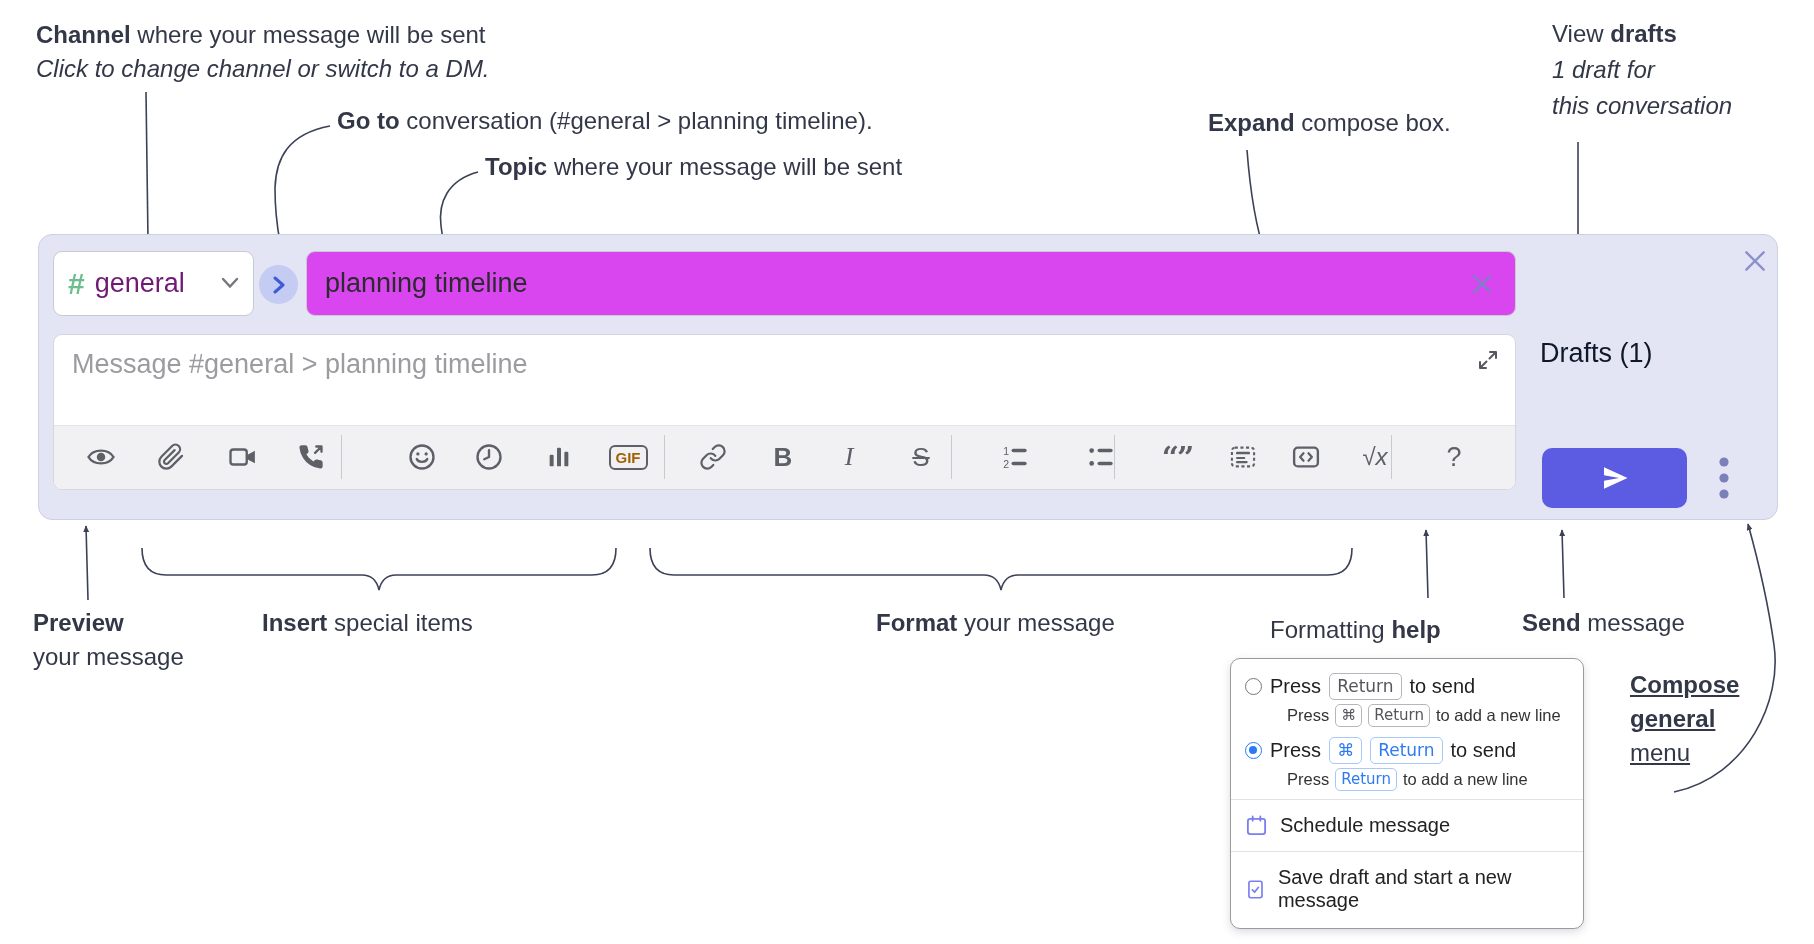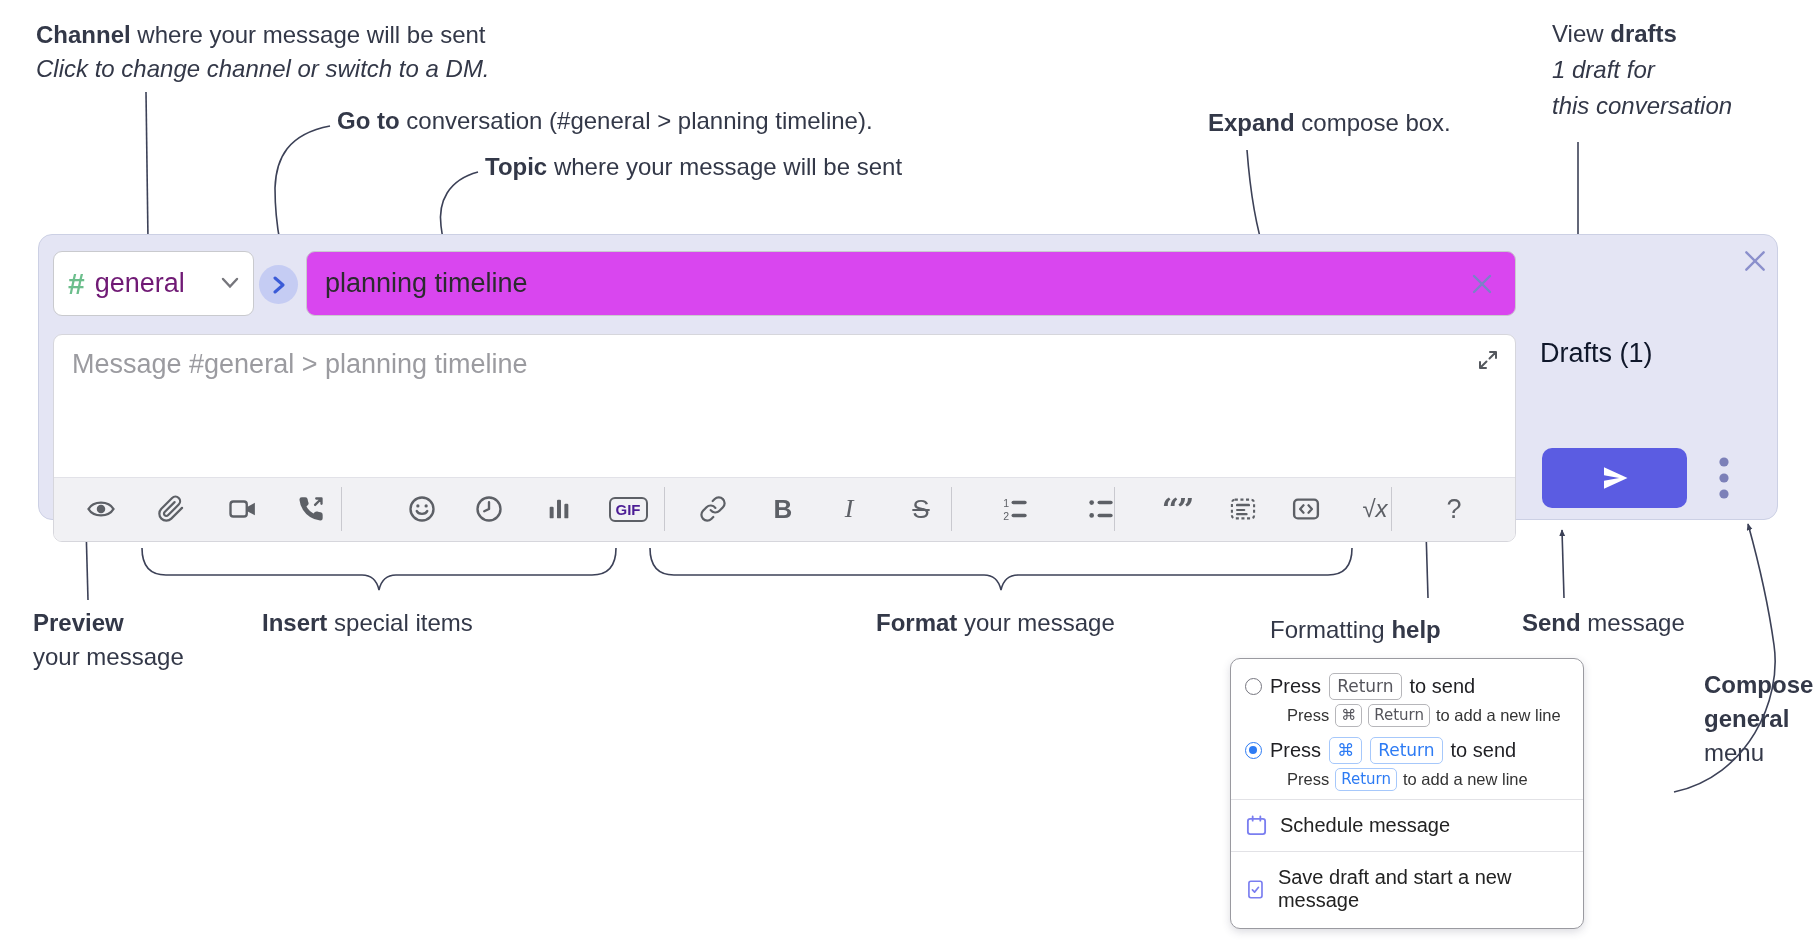--- a/index.html
+++ b/index.html
@@ -30,36 +30,36 @@
 
   .topic-input{position:absolute;left:305px;top:250px;width:1210px;height:65px;background:#d946ef;
                border:1px solid #c9cace;border-radius:9px;box-sizing:border-box;
                font-family:"Liberation Sans",sans-serif;font-size:27px;color:#2b2b2e;
                padding:0 60px 0 18px;outline:none;}
   .topic-clear{position:absolute;left:1462px;top:264px;width:38px;height:38px;cursor:pointer;
                display:flex;align-items:center;justify-content:center;}
   .compose-close{position:absolute;left:1734px;top:240px;width:40px;height:40px;cursor:pointer;
                  display:flex;align-items:center;justify-content:center;}
 
-  .msg-box{position:absolute;left:52px;top:333px;width:1463px;height:208px;background:#fff;
+  .msg-box{position:absolute;left:52px;top:333px;width:1463px;height:156px;background:#fff;
            border:1px solid #d6d6dc;border-radius:9px;box-sizing:border-box;overflow:hidden;}
   .msg-area{position:absolute;left:0;top:0;width:100%;height:114px;border:none;resize:none;
             font-family:"Liberation Sans",sans-serif;font-size:27px;color:#2b2b2e;
             padding:14px 56px 0 18px;box-sizing:border-box;outline:none;background:transparent;}
   .msg-area::placeholder{color:#9b9ba0;opacity:1;}
   .expand-btn{position:absolute;right:10px;top:8px;width:34px;height:34px;cursor:pointer;
               display:flex;align-items:center;justify-content:center;}
 
   .toolbar{position:absolute;left:0;bottom:0;width:100%;height:63px;background:#f1f1f4;
            border-top:1px solid #e2e2e8;}
   .tbtn{position:absolute;top:9px;width:44px;height:44px;display:flex;align-items:center;
         justify-content:center;cursor:pointer;color:#5d6066;}
   .tdiv{position:absolute;top:9px;width:1px;height:44px;background:#c9c9cf;}
   .tb-text{font-size:26px;color:#5d6066;}
-  .tb-gif{font-size:15px;font-weight:bold;color:#4c1d95;border:2px solid #5d6066;border-radius:6px;
+  .tb-gif{font-size:15px;font-weight:bold;color:#a16207;border:2px solid #5d6066;border-radius:6px;
           padding:3px 5px;line-height:1;}
   .tb-quote{font-family:"DejaVu Serif","Liberation Serif",serif;font-weight:bold;font-size:30px;
             color:#5d6066;letter-spacing:-2px;}
 
   .drafts-link{position:absolute;left:1540px;top:338px;font-size:27px;color:#0f172a;cursor:pointer;}
   .send-btn{position:absolute;left:1542px;top:448px;width:145px;height:60px;background:#5b5ce2;
             border:none;border-radius:10px;cursor:pointer;display:flex;align-items:center;
             justify-content:center;}
   .kebab{position:absolute;left:1712px;top:455px;width:24px;height:46px;cursor:pointer;
          display:flex;align-items:center;justify-content:center;}
@@ -126,21 +126,21 @@
   </div>
 
   <div class="ann" style="left:1270px;top:613px;">
     <span>Formatting </span><span class="b">help</span>
   </div>
 
   <div class="ann" style="left:1522px;top:606px;">
     <span class="b">Send</span><span> message</span>
   </div>
 
-  <div class="ann" style="left:1704px;top:668px;line-height:34px;">
+  <div class="ann" style="left:1630px;top:668px;line-height:34px;text-decoration:underline;">
     <span class="b">Compose</span><br>
     <span class="b">general</span><br>
     <span>menu</span>
   </div>
 
   <svg class="overlay" width="1814" height="944">
     <defs>
       <marker id="arw" markerWidth="9" markerHeight="8" refX="6.2" refY="3" orient="auto" markerUnits="userSpaceOnUse">
         <path d="M0,0 L7,3 L0,6 Z" fill="#3c4157"></path>
       </marker>

